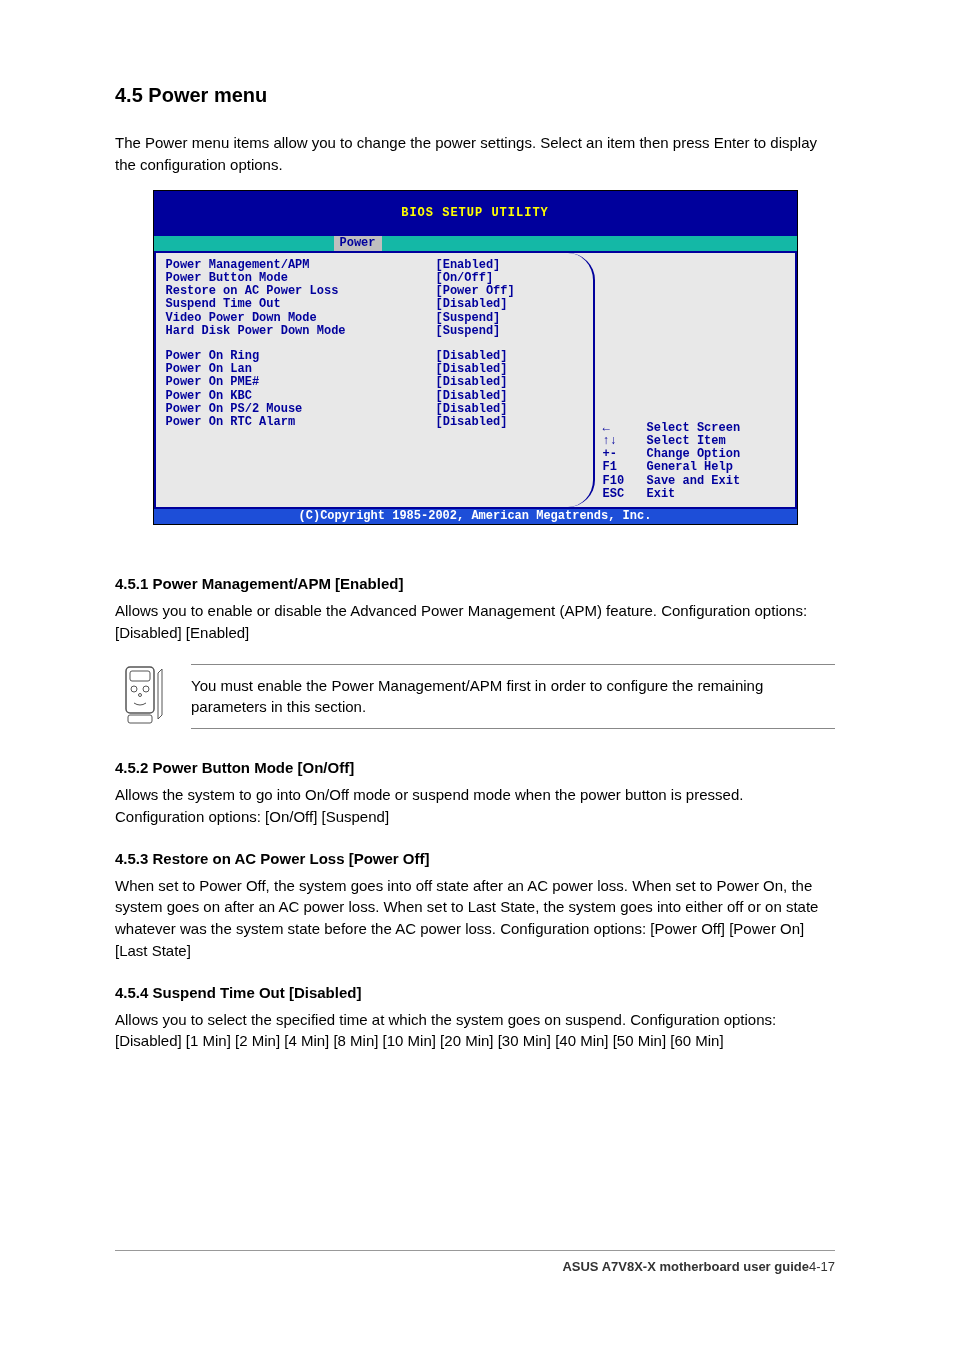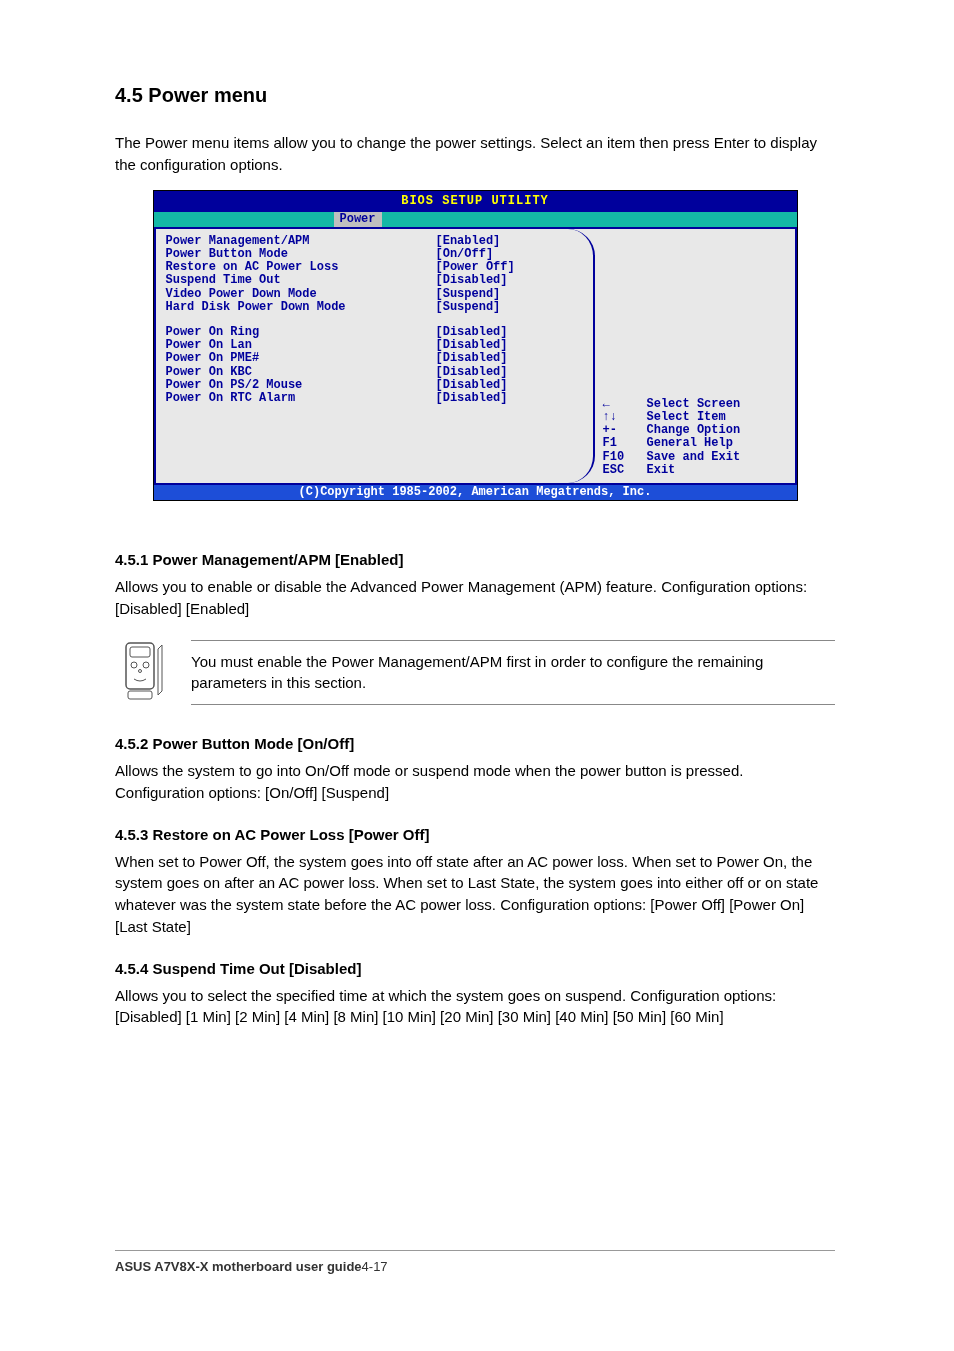--- a/index.html
+++ b/index.html
@@ -28,21 +28,21 @@
     font-family: "Courier New", monospace;
     font-size: 12px;
     font-weight: bold;
     line-height: 1.1;
     border: 1px solid #000;
   }
   .bios-titlebar {
     background: #00009c;
     color: #ffff00;
     text-align: center;
-    padding: 4px 0;
+    padding: 16px 0;
     letter-spacing: 1px;
   }
   .bios-tabbar {
     background: #14b8a6;
     color: #00009c;
     display: flex;
   }
   .bios-tab {
     background: #bfbfbf;
     color: #00009c;
@@ -126,21 +126,21 @@
     margin: 22px 0 8px 0;
   }
   .page-footer {
     position: absolute;
     left: 115px;
     top: 1250px;
     width: 720px;
     border-top: 1px solid #999;
     padding-top: 8px;
     display: flex;
-    justify-content: flex-start;
+    justify-content: flex-end;
     font-size: 13px;
     color: #333;
   }
   .page-footer .left { font-weight: bold; }
 </style>
 </head>
 <body>
 
 <div class="page">
   <div class="section-title">4.5 Power menu</div>

